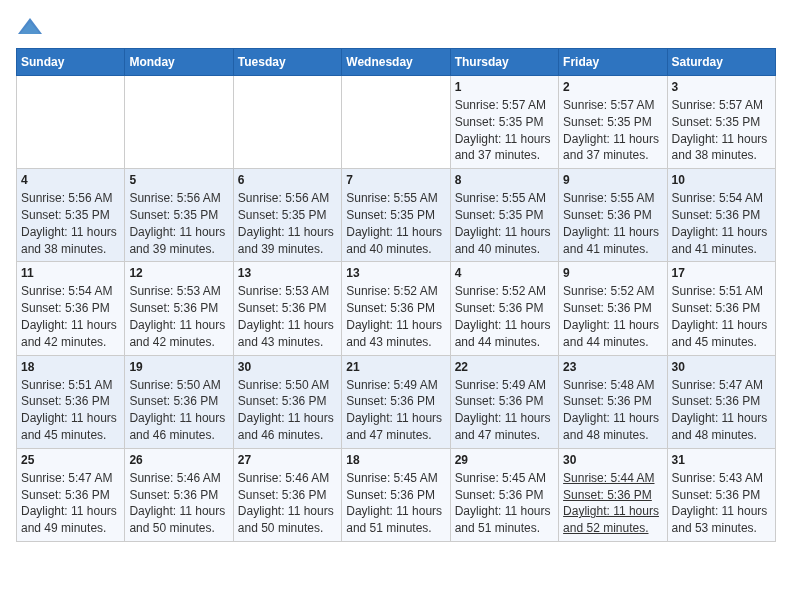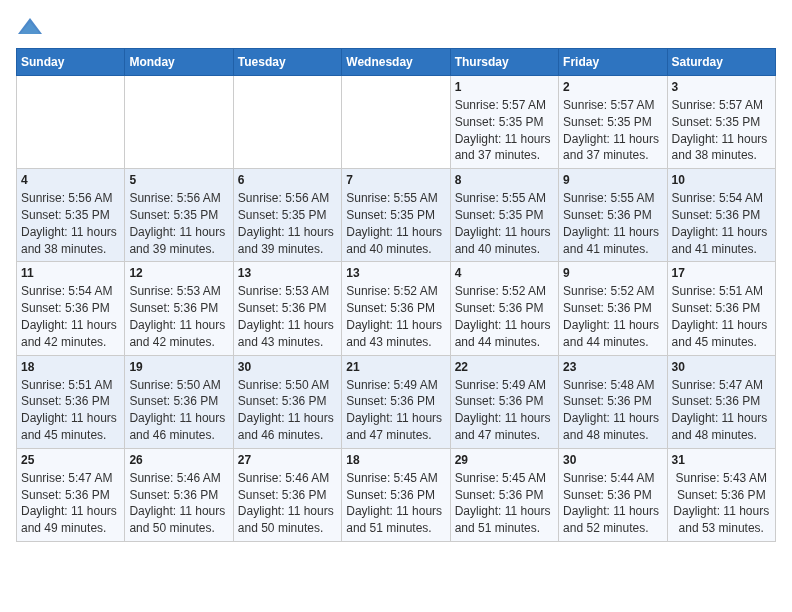--- a/index.html
+++ b/index.html
@@ -337,27 +337,27 @@
         </td>
         <td>
           <div class="day-num">29</div>
           <div class="day-info" style="white-space: pre-line;">Sunrise: 5:45 AM
 Sunset: 5:36 PM
 Daylight: 11 hours
 and 51 minutes.</div>
         </td>
         <td>
           <div class="day-num">30</div>
-          <div class="day-info" style="white-space: pre-line;">Sunrise: 5:44 AM
+          <div class="day-info" style="white-space: pre-line; text-decoration: underline;">Sunrise: 5:44 AM
 Sunset: 5:36 PM
 Daylight: 11 hours
 and 52 minutes.</div>
         </td>
         <td>
           <div class="day-num">31</div>
-          <div class="day-info" style="white-space: pre-line; text-align: center;">Sunrise: 5:43 AM
+          <div class="day-info" style="white-space: pre-line;">Sunrise: 5:43 AM
 Sunset: 5:36 PM
 Daylight: 11 hours
 and 53 minutes.</div>
         </td>
       </tr>
     </tbody>
 </table>
 
 </body></html>

